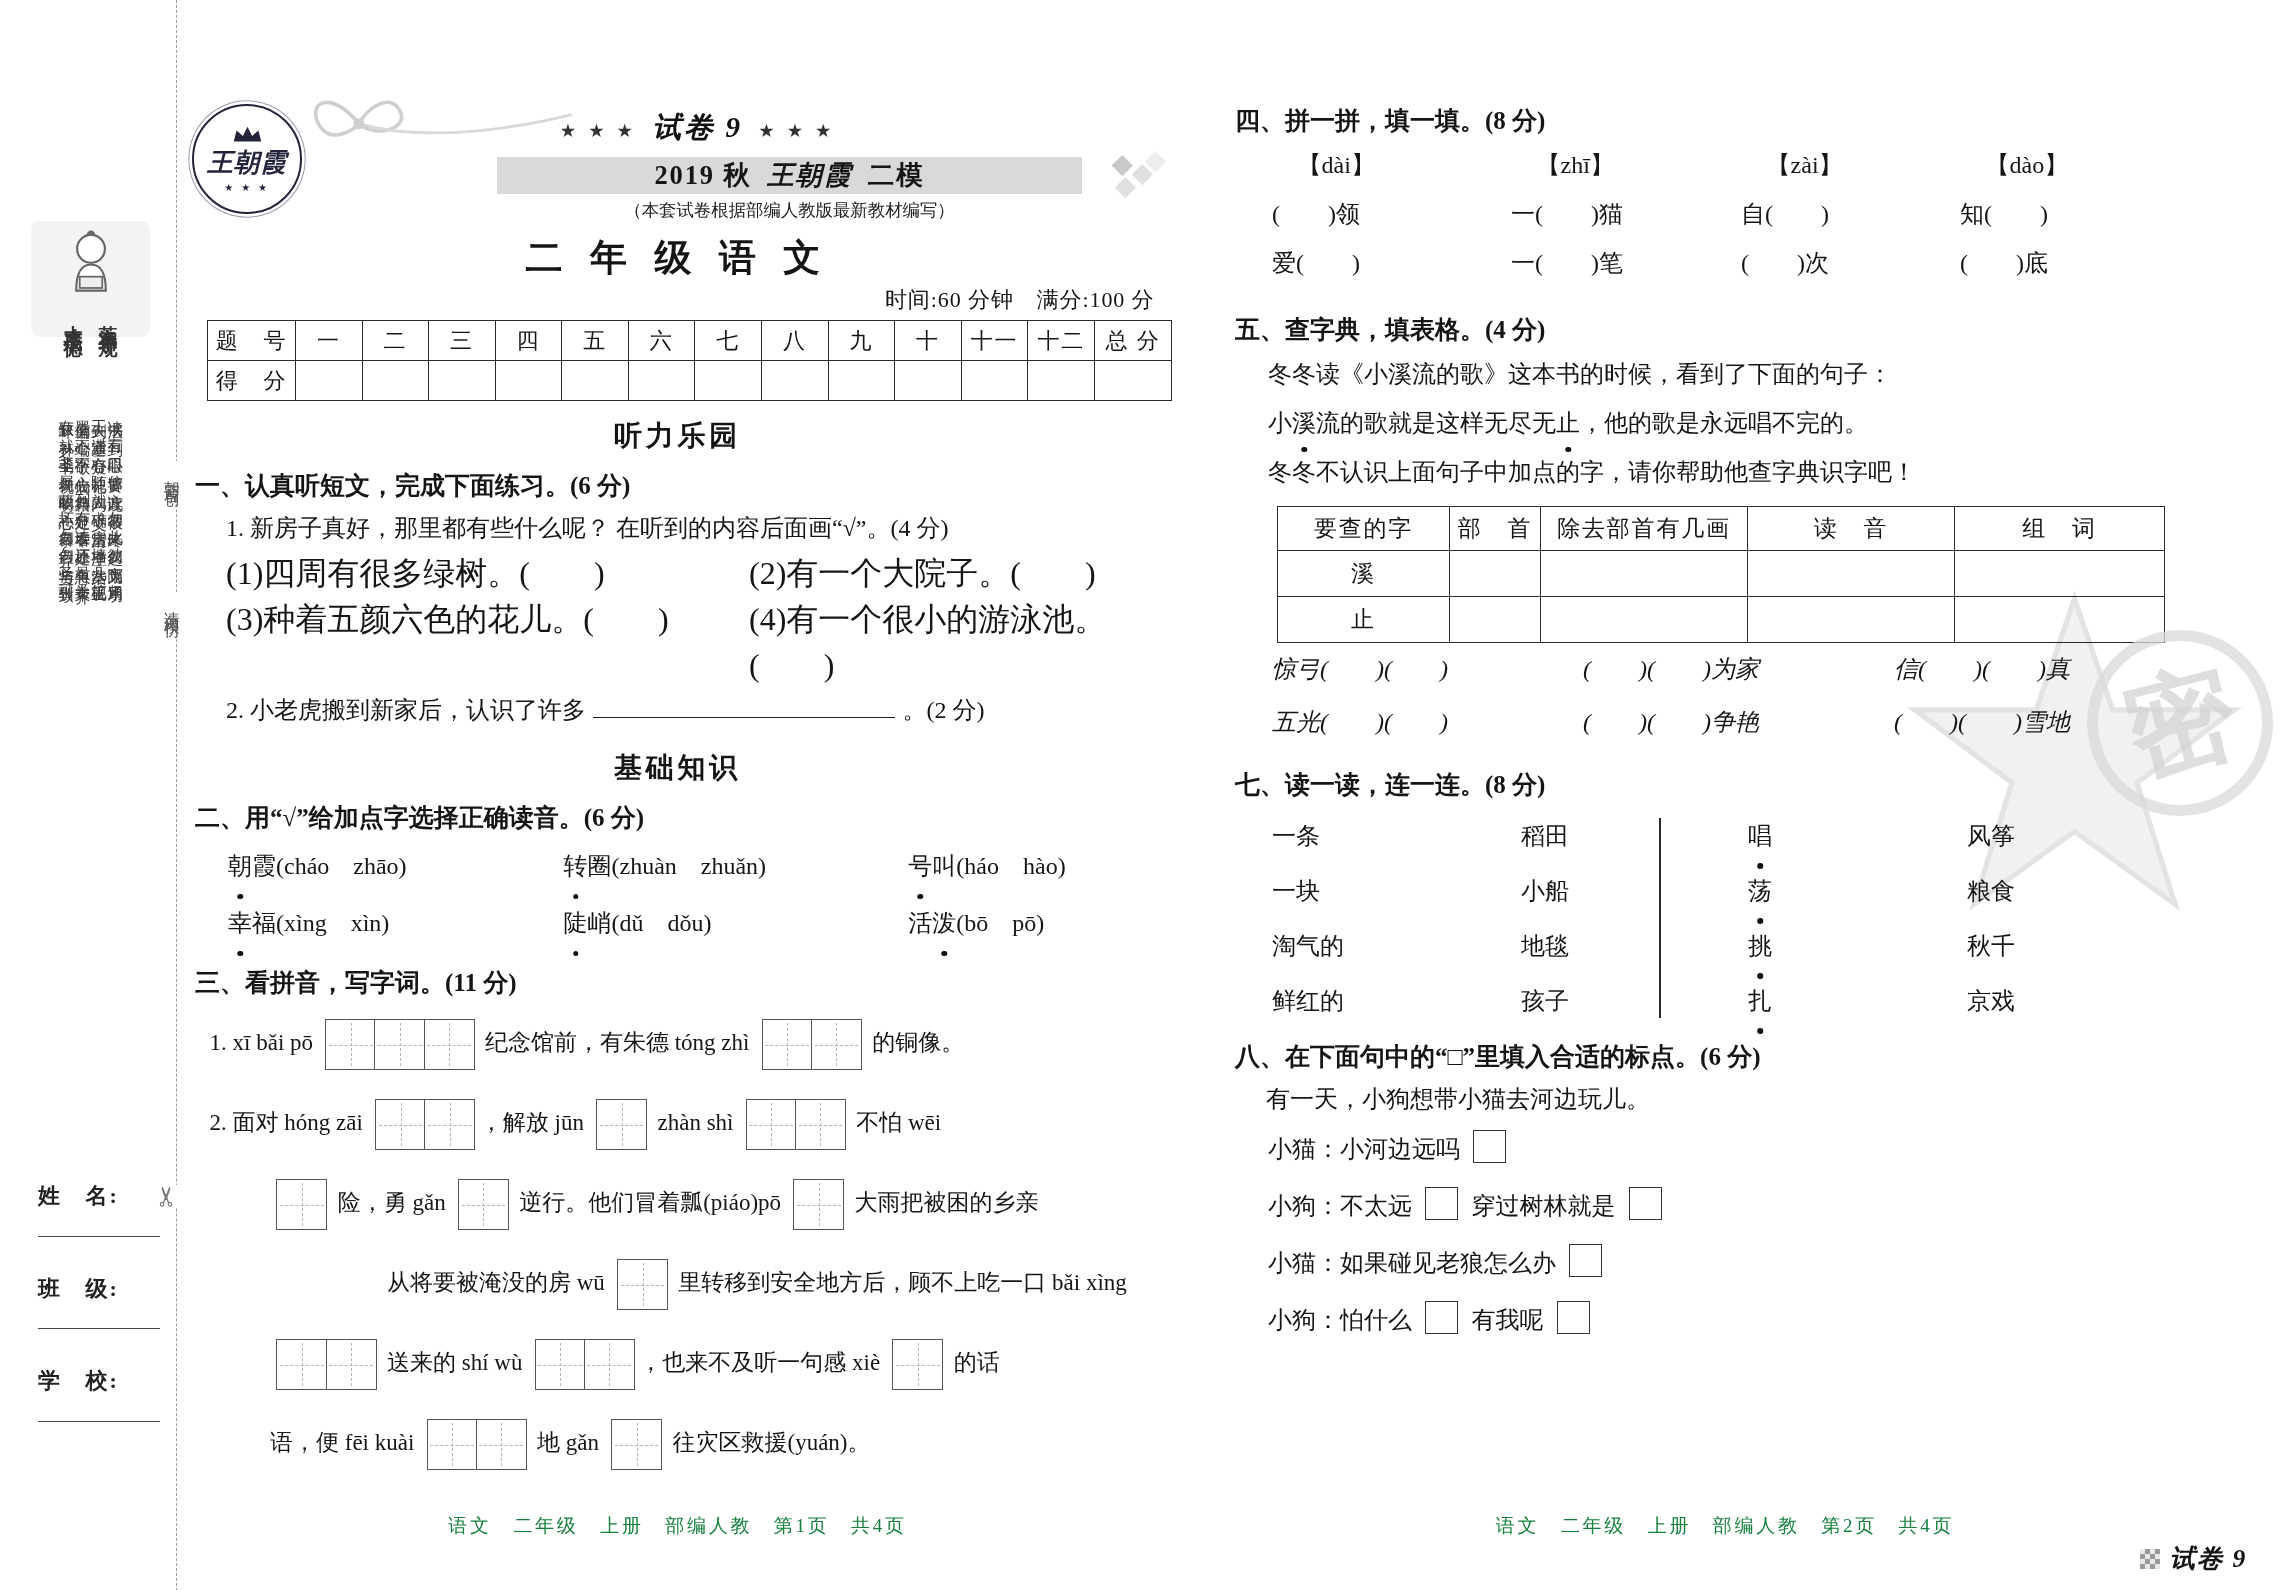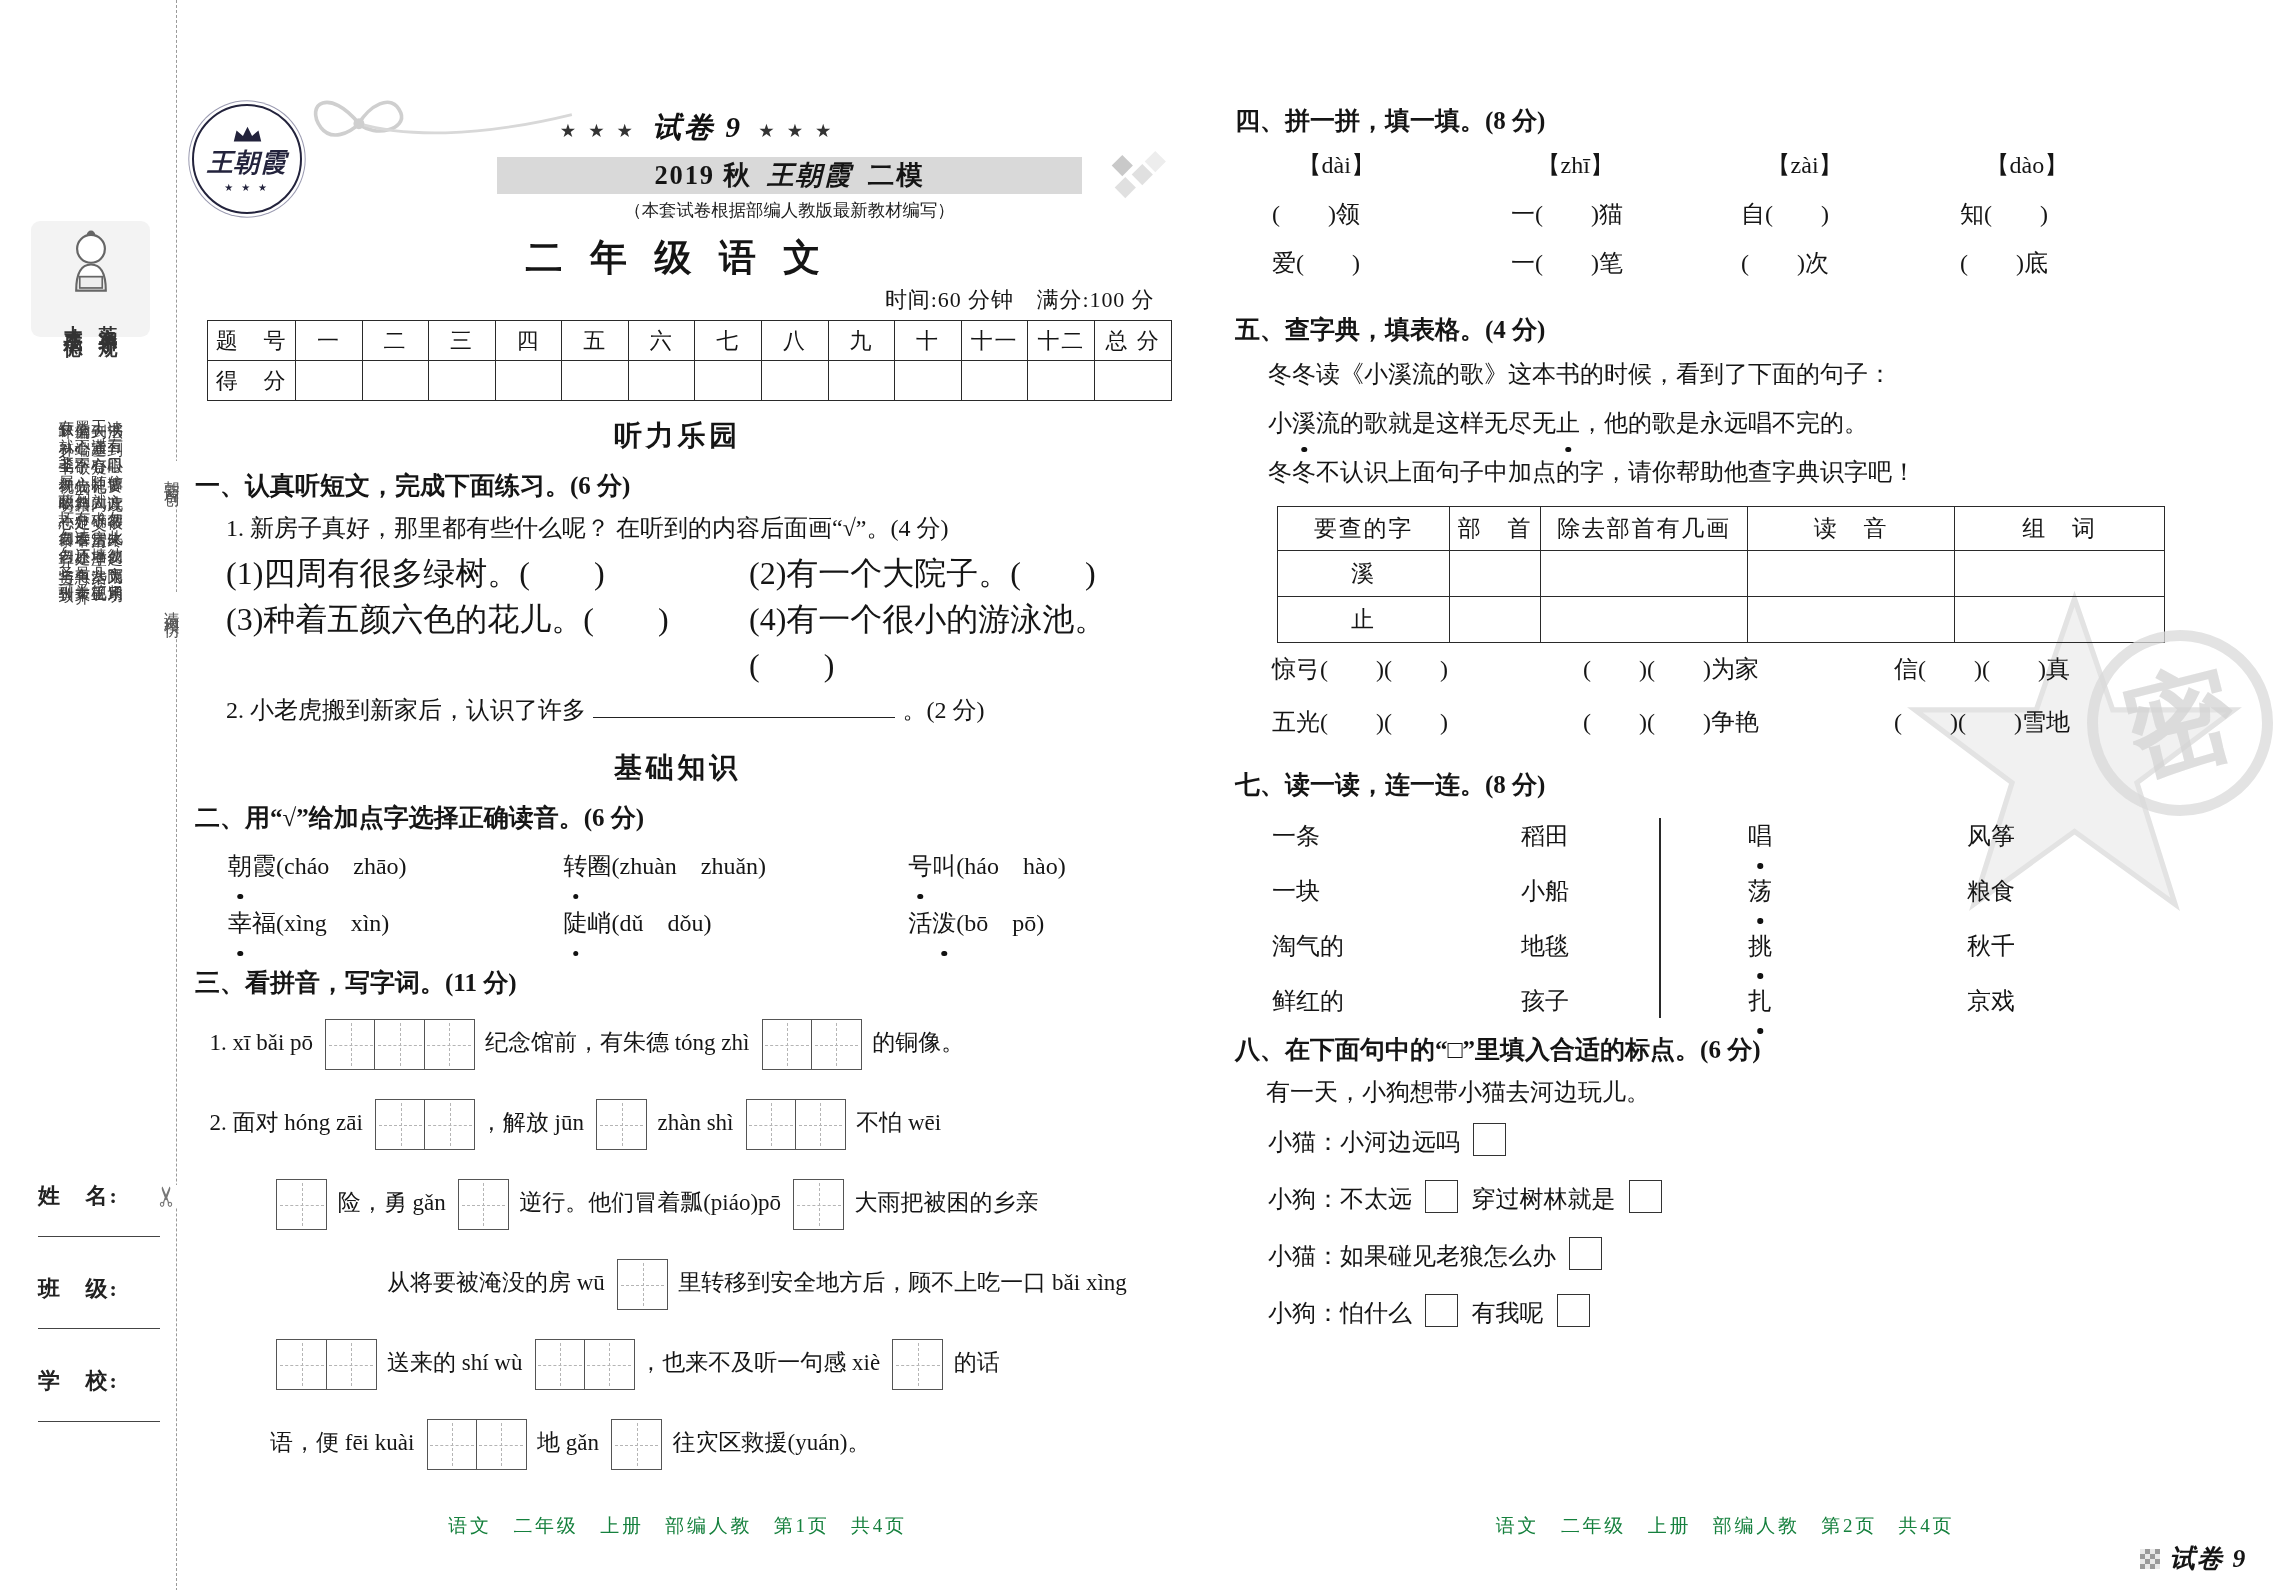--- a/index.html
+++ b/index.html
@@ -80,21 +80,21 @@
   .q4-head span{padding-left:25.6px;}
   .q5-line{padding-left:33px;line-height:49px;}
   .dict-table{border-collapse:collapse;margin:9.1px 0 0 42px;}
   .dict-table td{border:1.8px solid #2a2a2a;font-size:23px;text-align:center;height:46px;letter-spacing:1.8px;}
   .dict-table tr:first-child td{height:44px;}
   .dict-table td:nth-child(1){width:172px;}
   .dict-table td:nth-child(2){width:91px;}
   .dict-table td:nth-child(3){width:207px;}
   .dict-table td:nth-child(4){width:207px;}
   .dict-table td:nth-child(5){width:210px;}
-  .q6-row{display:grid;grid-template-columns:311px 311px auto;padding-left:37px;line-height:53px;}
+  .q6-row{display:grid;grid-template-columns:311px 311px auto;padding-left:37px;line-height:53px;font-style:italic;}
   .q7-wrap{position:relative;padding-left:37px;margin-top:3.7px;}
   .q7-row{display:grid;grid-template-columns:249px 227px 219px auto;line-height:55px;}
   .q7-divider{position:absolute;left:424px;top:9.1px;bottom:11px;width:1.8px;background:#2a2a2a;}
   .q8-line{padding-left:33px;line-height:57px;}
   .psq{display:inline-block;width:33px;height:33px;border:1.8px solid #333;vertical-align:-6.4px;margin:0 7.3px;background:#fff;}
 
   .page-footer{position:absolute;bottom:11px;left:0;width:100%;text-align:center;font-size:19px;letter-spacing:2.7px;color:#15803d;}
   .corner{position:absolute;right:40px;bottom:14.6px;display:flex;align-items:center;gap:9.1px;z-index:3;}
   .corner-label{font-size:25.6px;font-weight:bold;font-style:italic;letter-spacing:1.8px;}
   .checker{width:20px;height:20px;background:repeating-conic-gradient(#9a9a9a 0% 25%, #e9e9e9 0% 50%) 0 0/10px 10px;}
@@ -444,21 +444,21 @@
           <span>秋千</span>
         </div>
         <div class="q7-row">
           <span>鲜红的</span>
           <span>孩子</span>
           <span><span class="em-dot">扎</span></span>
           <span>京戏</span>
         </div>
       </div>
 
-    <div class="q-title" style="margin-top:1px;">八、在下面句中的“□”里填入合适的标点。(6 分)</div>
+    <div class="q-title" style="margin-top:8px;">八、在下面句中的“□”里填入合适的标点。(6 分)</div>
     <div class="q-line indent1">有一天，小狗想带小猫去河边玩儿。</div>
     <div id="q8Lines">
         <div class="q8-line">小猫：小河边远吗 <span class="psq"></span></div>
         <div class="q8-line">小狗：不太远 <span class="psq"></span> 穿过树林就是 <span class="psq"></span></div>
         <div class="q8-line">小猫：如果碰见老狼怎么办 <span class="psq"></span></div>
         <div class="q8-line">小狗：怕什么 <span class="psq"></span> 有我呢 <span class="psq"></span></div>
       </div>
 
     <div class="page-footer">语文　二年级　上册　部编人教　第2页　共4页</div>
   </main>

